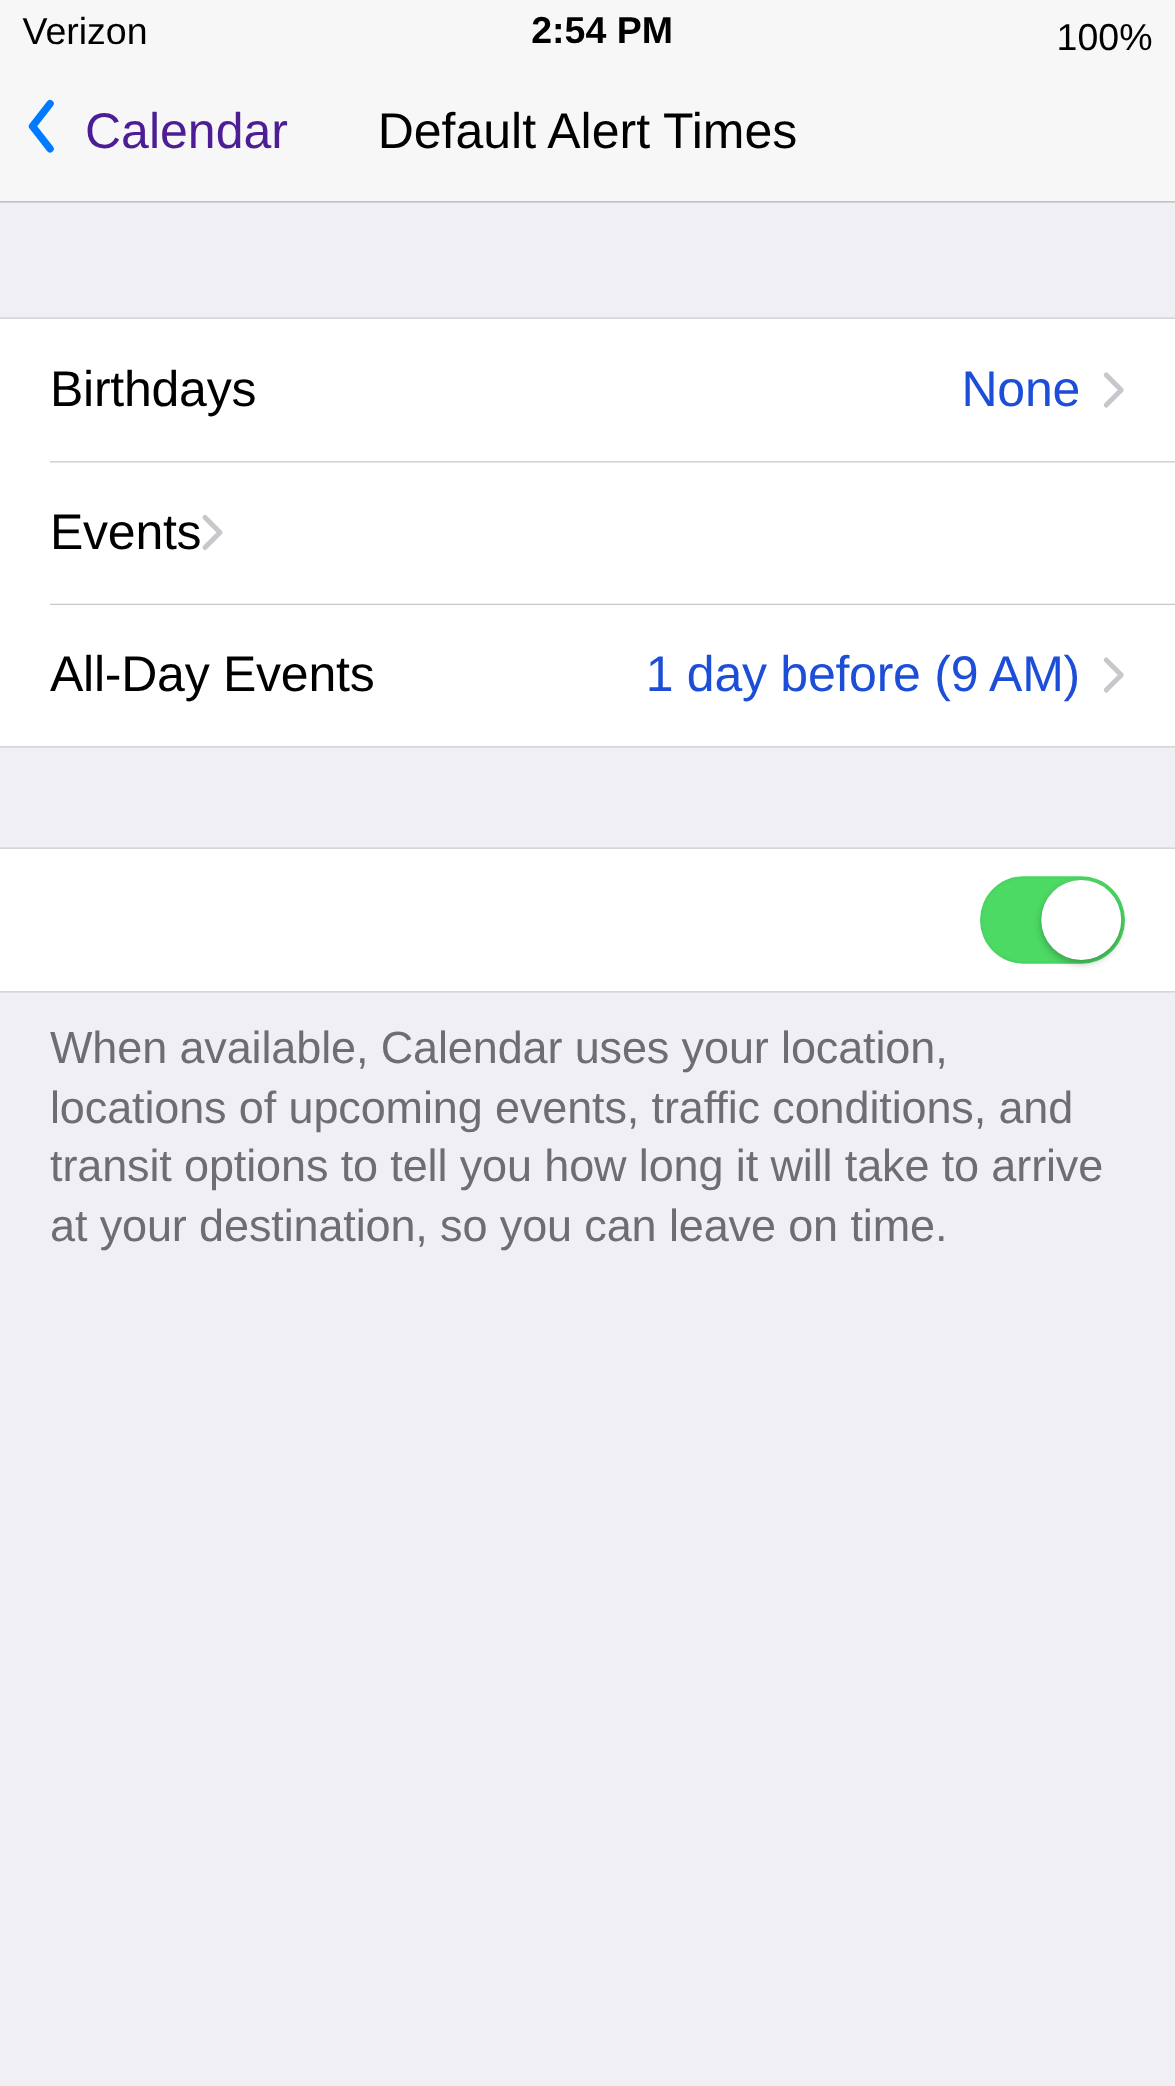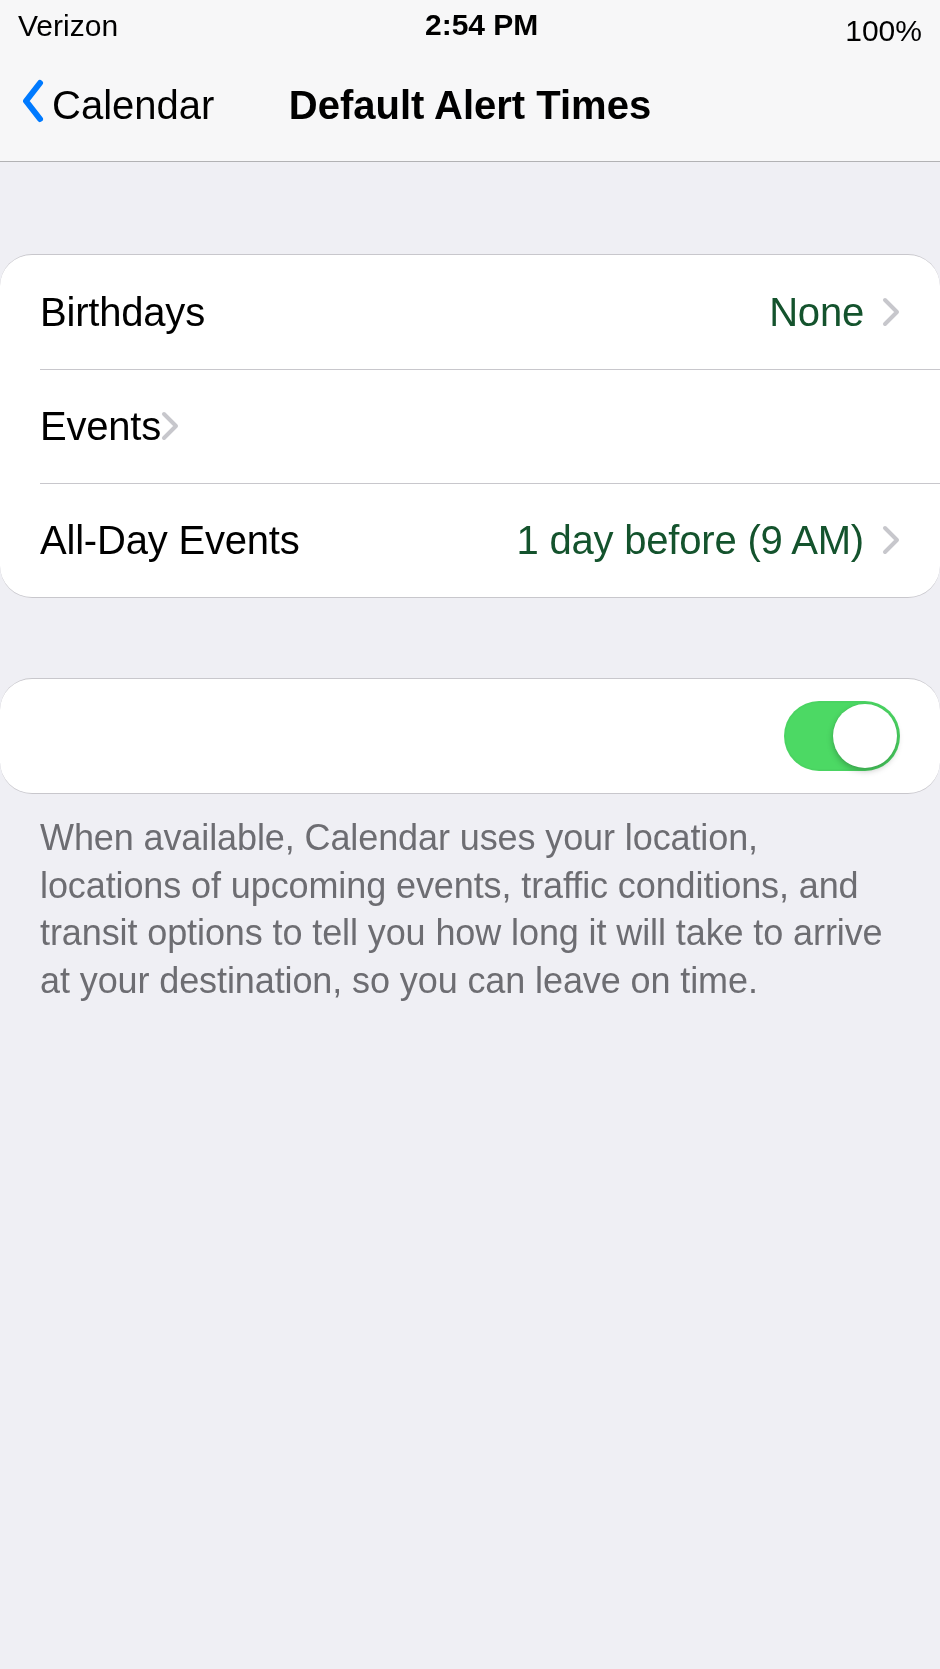--- a/index.html
+++ b/index.html
@@ -48,43 +48,42 @@
   .nav-bar {
     height: 112px;
     background: #f7f7f8;
     border-bottom: 1px solid #b2b2b4;
     position: relative;
     display: flex;
     align-items: center;
   }
   .nav-back {
     display: flex; align-items: center;
-    color: #000000;
+    color: #4c1d95;
     font-size: 40px;
     padding-left: 18px;
-    gap: 4px;
+    gap: 20px;
     z-index: 2;
   }
   .nav-back svg { width: 30px; height: 44px; }
   .nav-title {
     position: absolute; left: 0; right: 0;
     text-align: center;
     font-size: 40px;
-    font-weight: 700;
+    font-weight: 400;
     color: #000;
     pointer-events: none;
   }
 
   
   .spacer { height: 92px; }
   .group {
     background: #fff;
     border-top: 1px solid #c8c7cc;
     border-bottom: 1px solid #c8c7cc;
-    border-radius: 32px;
   }
   .row {
     display: flex;
     align-items: center;
     min-height: 114px;
     padding: 0 40px 0 40px;
     position: relative;
   }
   .row + .row::before {
     content: "";
@@ -94,21 +93,21 @@
     background: #c8c7cc;
   }
   .row-label {
     font-size: 40px;
     color: #000;
     flex: 0 0 auto;
     letter-spacing: -0.2px;
   }
   .row-value {
     font-size: 40px;
-    color: #14532d;
+    color: #1d4ed8;
     margin-left: auto;
     padding-right: 18px;
     text-align: right;
     letter-spacing: -0.2px;
   }
   .chevron svg { width: 18px; height: 30px; display: block; }
   .chevron { color: #c7c7cc; }
 
   
   .toggle {

